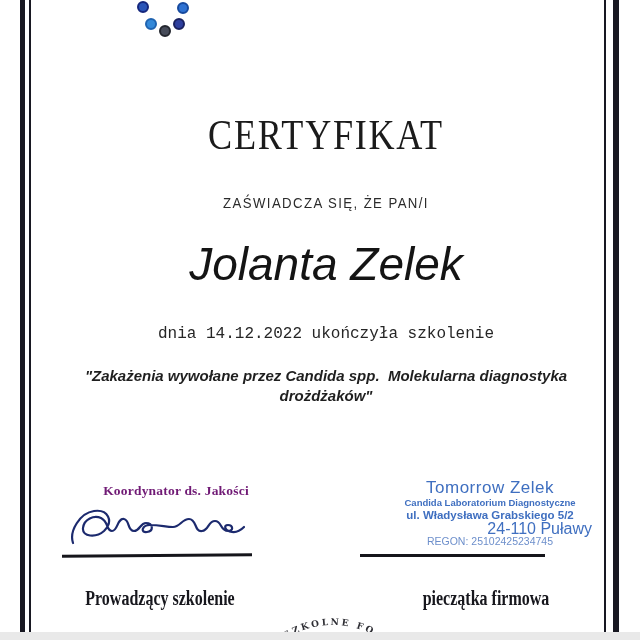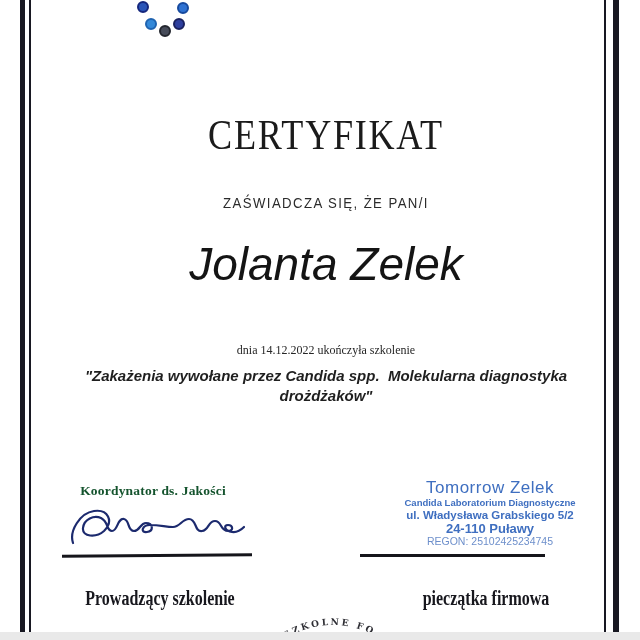--- a/index.html
+++ b/index.html
@@ -29,45 +29,45 @@
   .subtitle{
     top:194px;font-family:"Liberation Sans",sans-serif;
     font-size:15px;letter-spacing:1.6px;color:#2b2b2b;
     transform:scaleX(.88);transform-origin:50% 50%;
   }
   .recipient{
     top:234px;font-style:italic;font-size:46px;line-height:60px;color:#141414;
     font-family:Liberation Sans, sans-serif;
   }
   .completion{
-    top:343px;font-family:Liberation Serif, serif;font-size:12px;color:#262626;
+    top:325px;font-family:Liberation Mono, monospace;font-size:16px;color:#262626;
   }
   .course{
     top:366px;font-family:"Liberation Sans",sans-serif;
     font-size:15px;line-height:20px;font-weight:bold;font-style:italic;color:#1f1f1f;
   }
   .course .inner{max-width:512px;margin:0 auto;white-space:pre-wrap;}
 
   .coordinator{
-    position:absolute;left:53px;top:483px;width:200px;text-align:center;
-    font-weight:bold;font-size:13.5px;color:#14532d;letter-spacing:.2px;
+    position:absolute;left:76px;top:483px;width:200px;text-align:center;
+    font-weight:bold;font-size:13.5px;color:#701a75;letter-spacing:.2px;
   }
   .signature{position:absolute;left:70px;top:501px;width:175px;height:48px;}
   .sig-line{position:absolute;height:3px;background:#15151b;top:554px;}
   .sig-line.left{left:62px;width:190px;transform:rotate(-.5deg);}
   .sig-line.right{left:360px;width:185px;}
 
   .company-stamp{
     position:absolute;left:388px;top:478px;width:204px;text-align:center;
     font-family:"Liberation Sans",sans-serif;color:#3f6fc0;
   }
   .company-stamp .name{font-size:17px;line-height:19px;letter-spacing:.5px;}
   .company-stamp .s1{font-size:9.5px;line-height:12px;font-weight:bold;}
   .company-stamp .s2{font-size:11.5px;line-height:13px;font-weight:bold;}
-  .company-stamp .s3{font-size:13px;line-height:13px;font-weight:bold;}
+  .company-stamp .s3{font-size:16px;line-height:13px;font-weight:normal;text-align:right;}
   .company-stamp .s4{font-size:10.5px;line-height:13px;color:#6d8fcb;}
 
   .footer-label{
     position:absolute;top:587px;width:220px;text-align:center;
     font-weight:bold;font-size:20px;color:#17171d;
     transform:scaleX(.8);transform-origin:50% 50%;
   }
   .footer-label.trainer{left:50px;}
   .footer-label.stamp{left:376px;}
 

